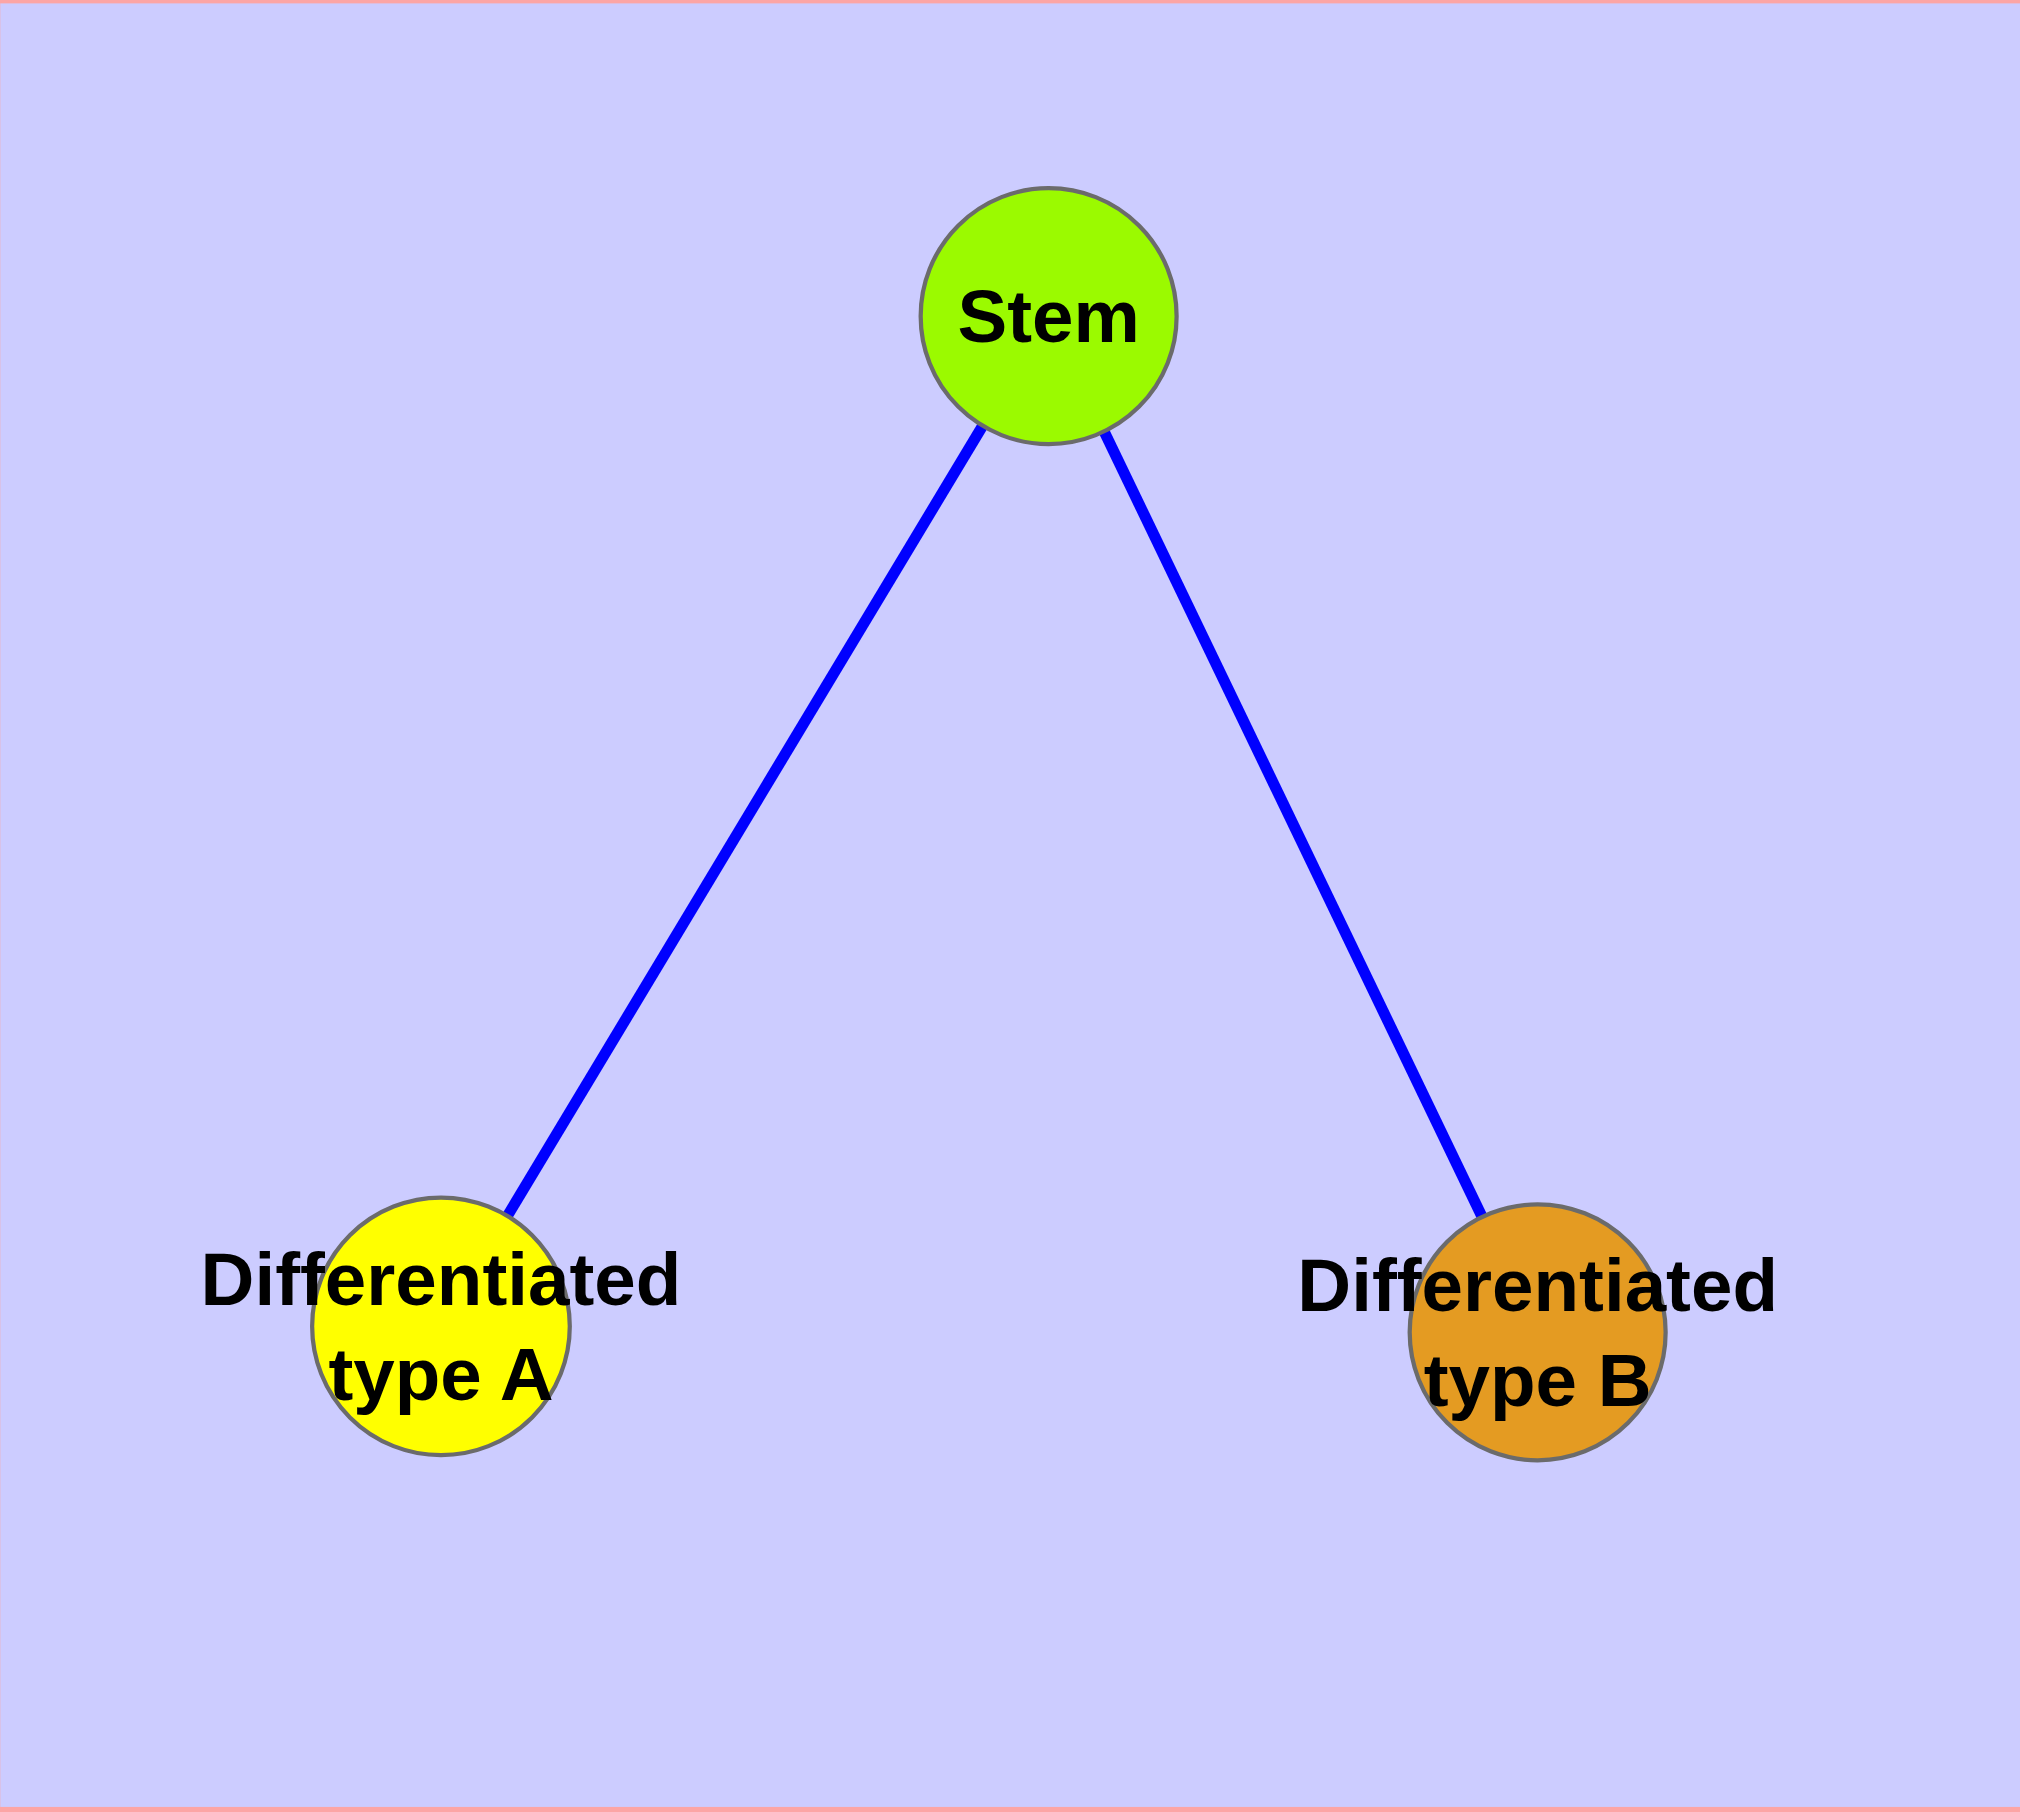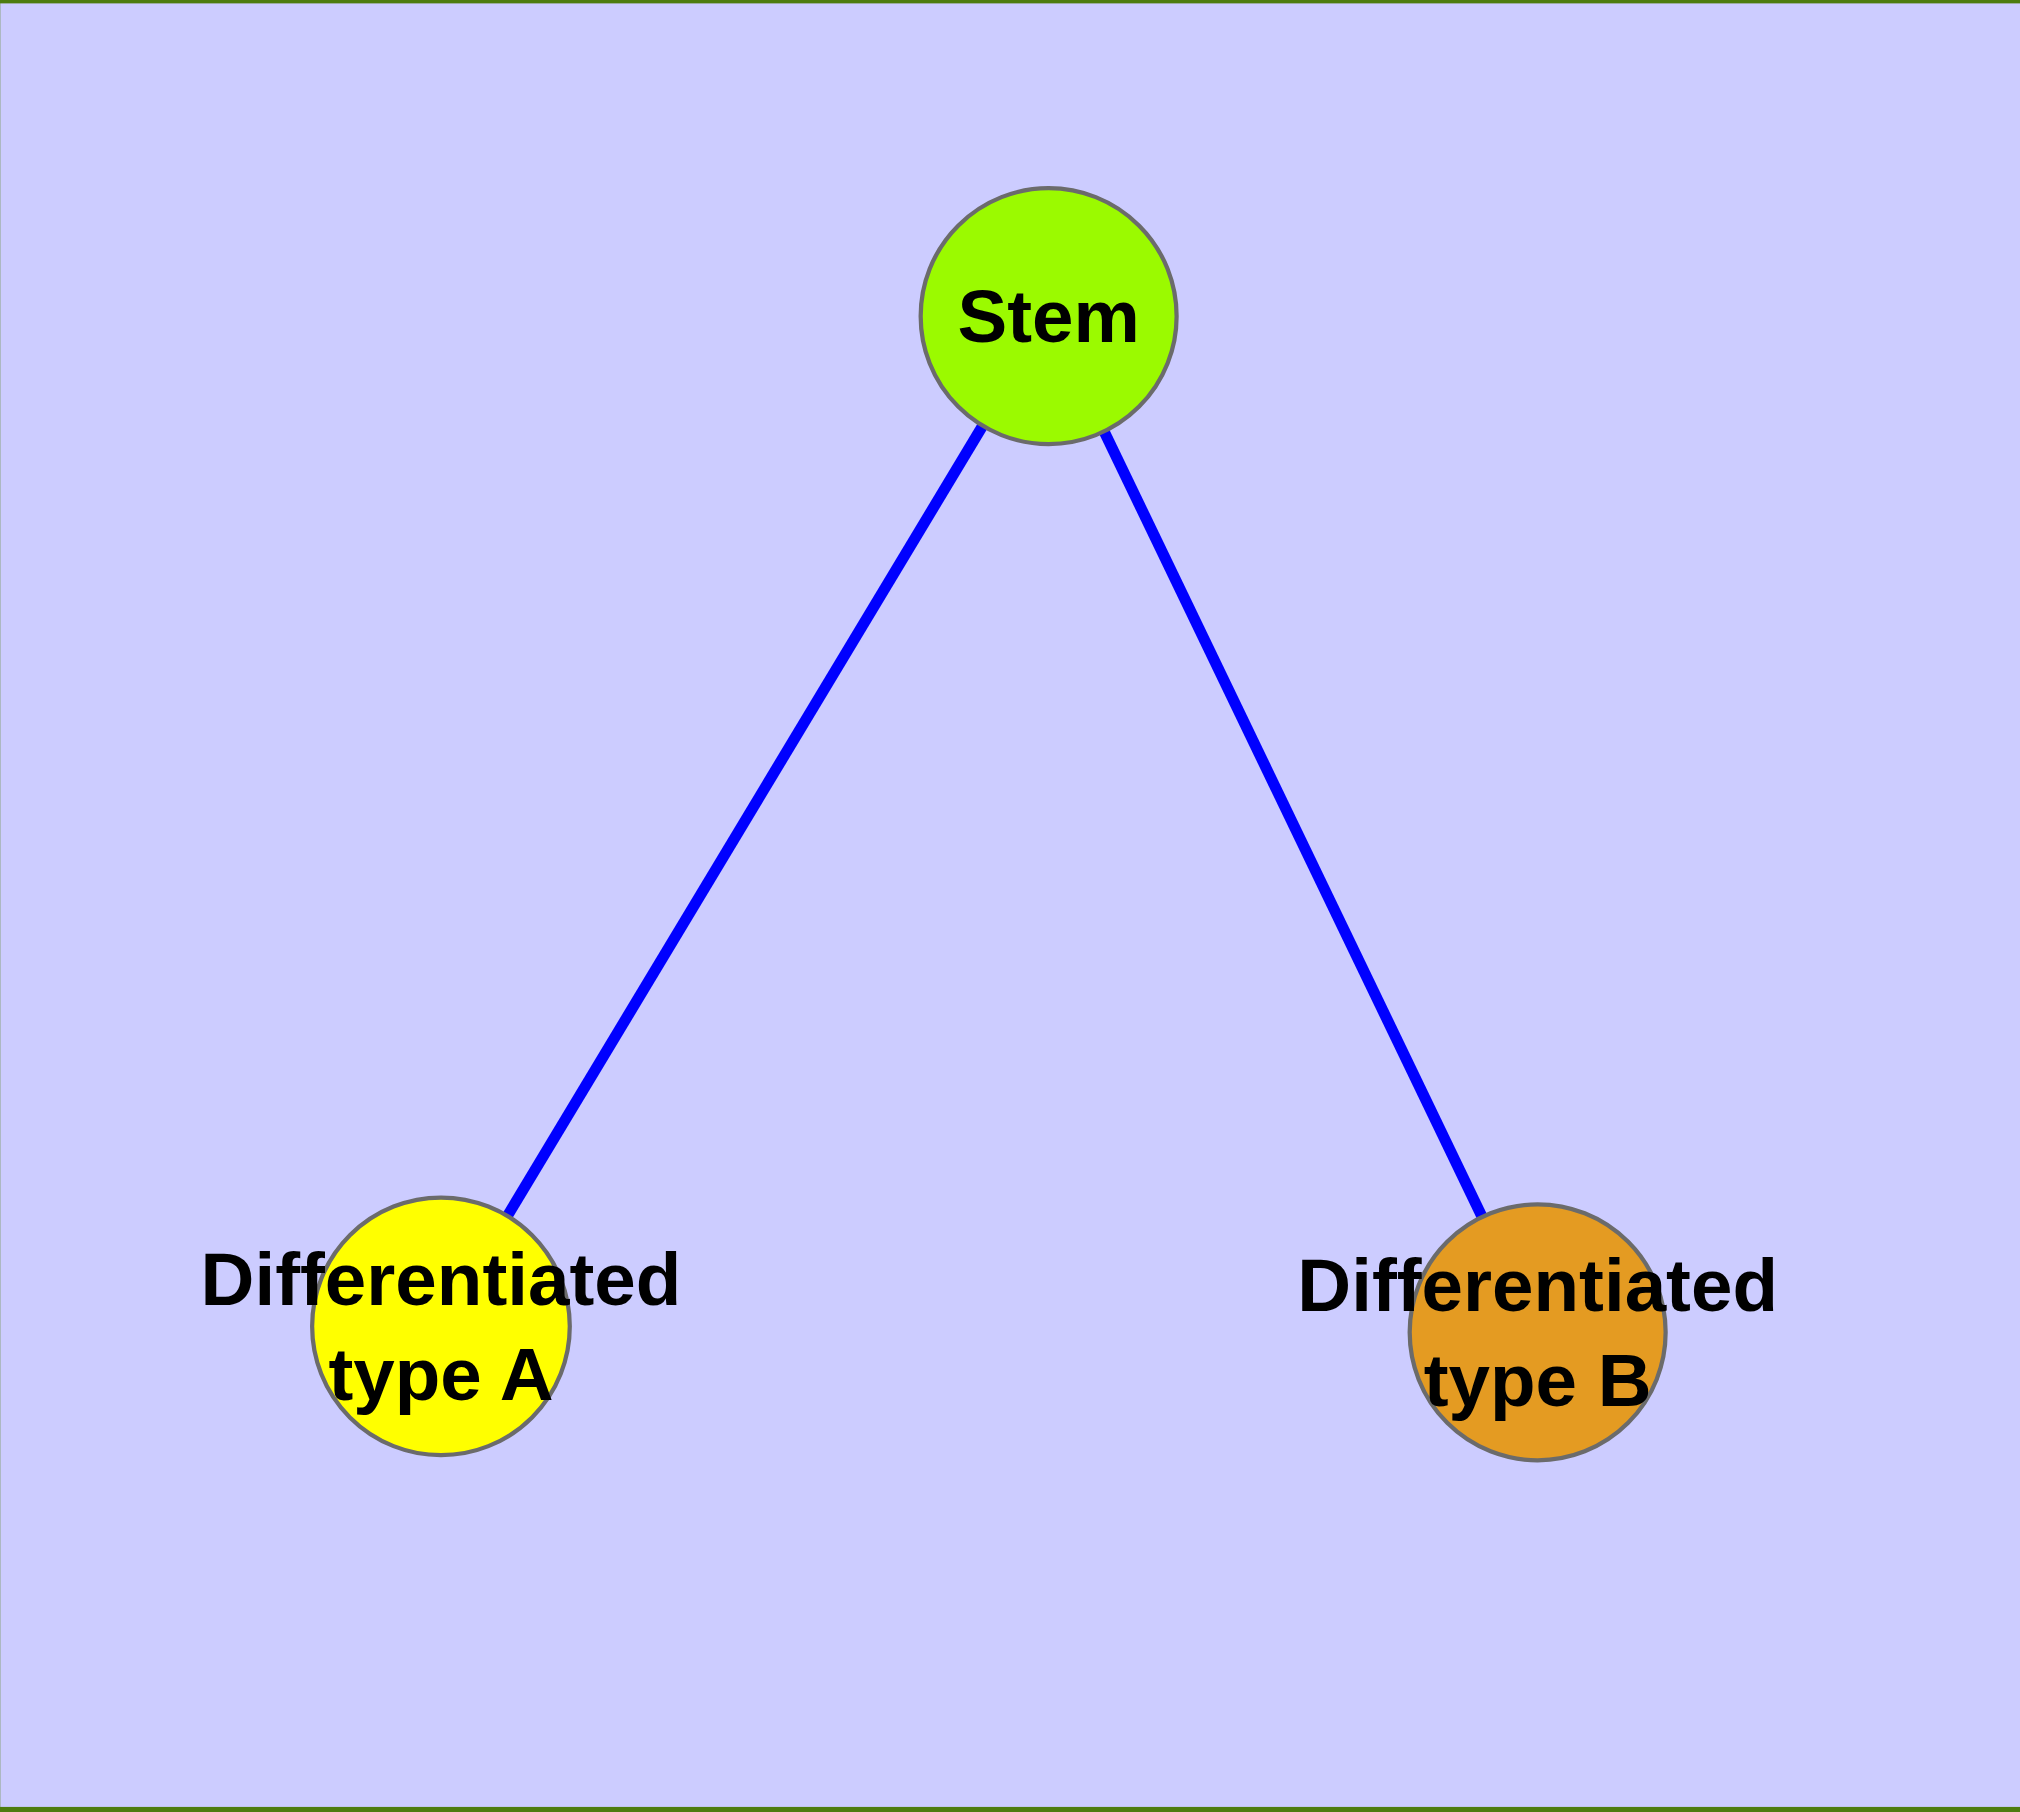--- a/index.html
+++ b/index.html
@@ -4,21 +4,21 @@
 <style>
   html, body {
     margin: 0;
     padding: 0;
     background: #FFFFFF;
   }
   .page {
     position: relative;
     width: 2021px;
     height: 1812px;
-    background: #4d7c0f;
+    background: #fca5a5;
     overflow: hidden;
   }
   svg { display: block; }
   .node-label {
     font-family: "Liberation Sans", sans-serif;
     font-weight: 700;
     font-size: 88px;
   }
 </style>
 </head>

